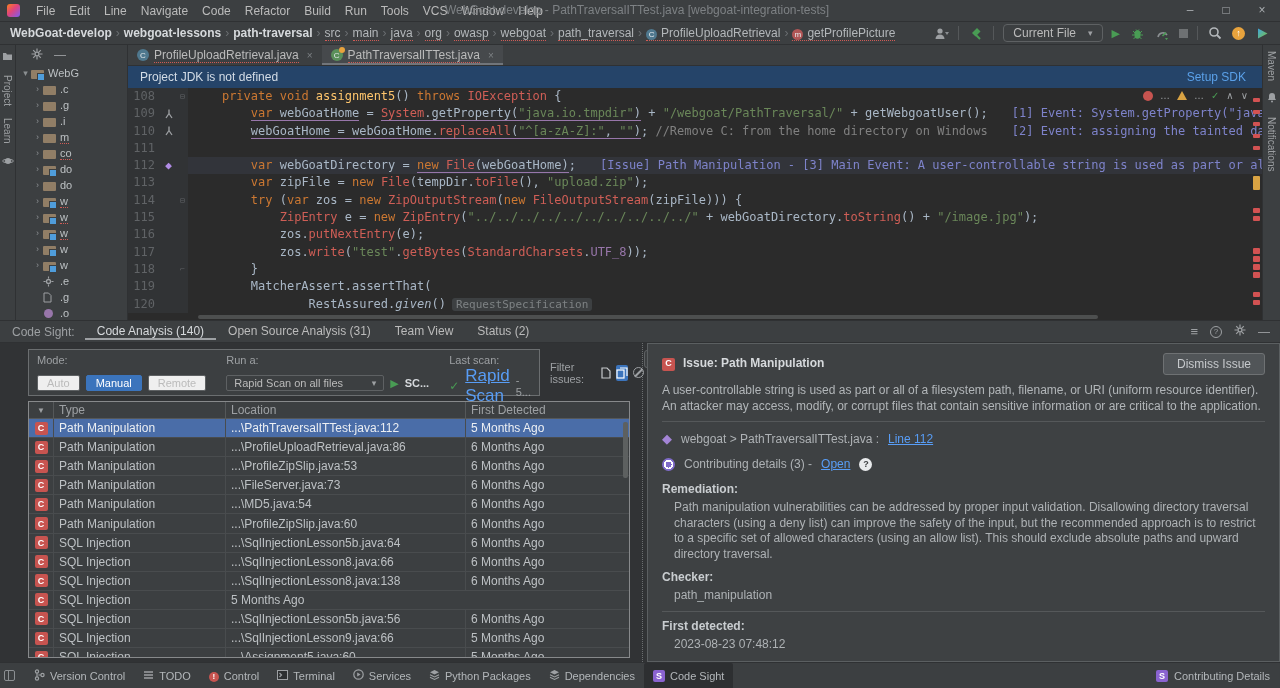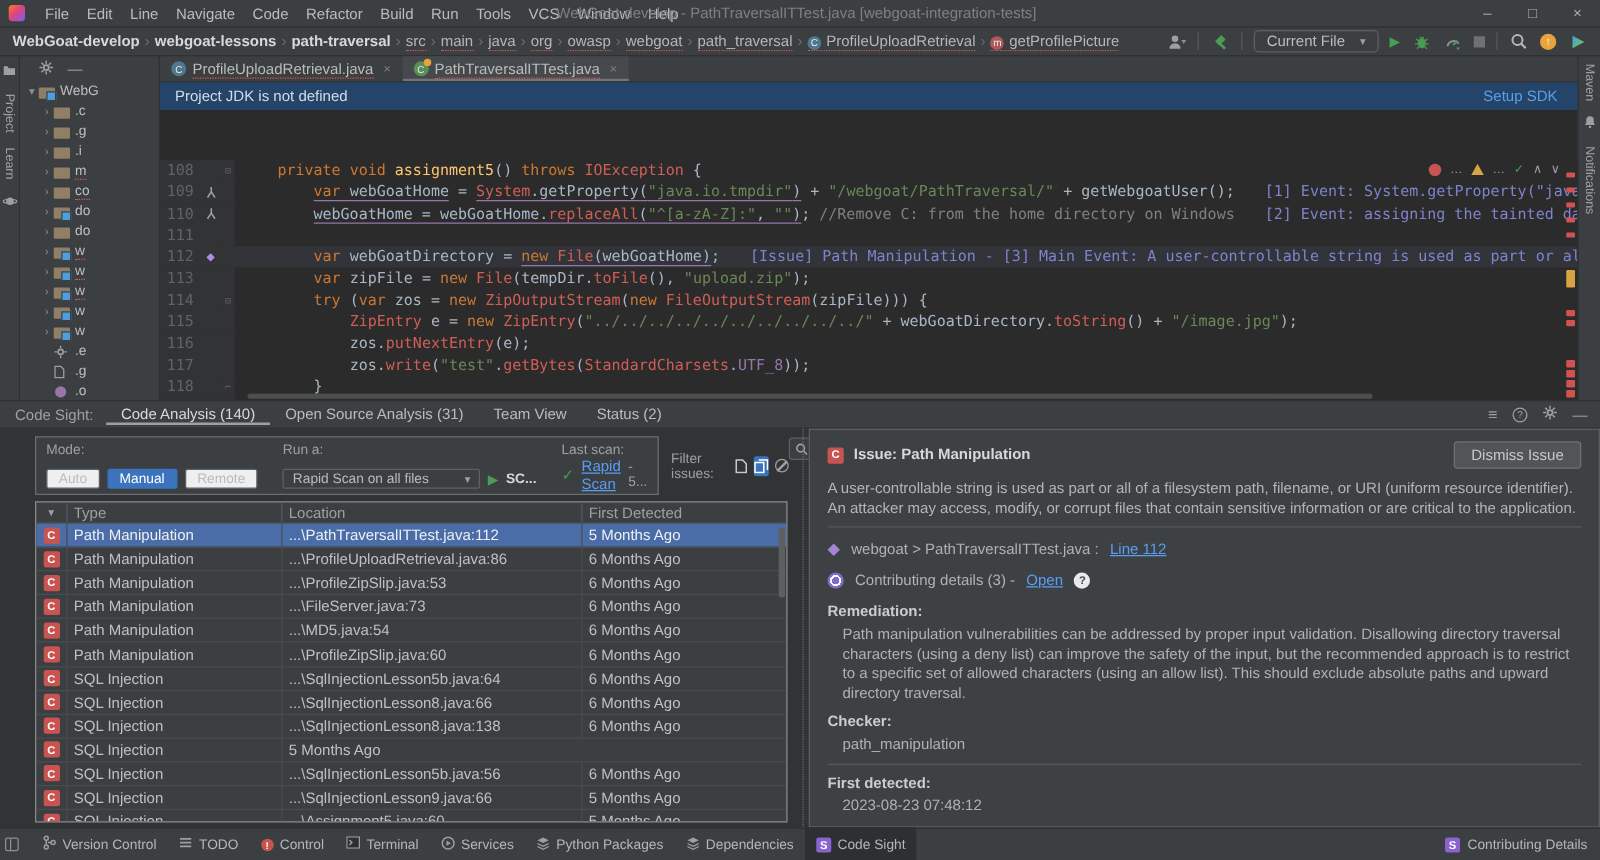--- a/index.html
+++ b/index.html
@@ -60,21 +60,21 @@
   .ic-class, .ic-test { width:12px; height:12px; border-radius:50%; position:relative; flex:0 0 12px; }
   .ic-class { background:#4f788e; }
   .ic-class::after { content:"C"; position:absolute; inset:0; display:flex; align-items:center; justify-content:center; font-size:8px; color:#e3e7ea; }
   .ic-test { background:#5a8f5a; }
   .ic-test::after { content:"C"; position:absolute; inset:0; display:flex; align-items:center; justify-content:center; font-size:8px; color:#e3e7ea; }
   .ic-test::before { content:""; position:absolute; right:-2px; top:-2px; width:6px; height:6px; border-radius:50%; background:#e8a33d; }
 
   .banner { height:22px; flex:0 0 22px; background:#254469; display:flex; align-items:center; padding:0 12px; color:#d3dce6; }
   .banner a { margin-left:auto; color:#5aa0e8; text-decoration:none; margin-right:4px; }
 
-  .code-wrap { flex:1 1 auto; position:relative; overflow:hidden; background:#2b2b2b;margin-top:40px; }
+  .code-wrap { flex:1 1 auto; position:relative; overflow:hidden; background:#2b2b2b; }
   .code-line { display:flex; height:17.3px; line-height:17.3px; font-family:"DejaVu Sans Mono",monospace; font-size:12px; white-space:pre; }
   .code-line.hl .c-text { background:#32343a; }
   .g-num { width:32px; flex:0 0 32px; text-align:right; color:#606366; background:#313335; padding-right:5px; }
   .g-ico { width:17px; flex:0 0 17px; background:#313335; display:flex; align-items:center; justify-content:center; }
   .g-fold { width:11px; flex:0 0 11px; background:#313335; color:#606366; font-size:8px; text-align:center; line-height:17px; }
   .c-text { padding-left:5px; flex:1 1 auto; overflow:hidden; }
   .diamond { color:#b18ce6; font-size:11px; }
   .tok-k{color:#cc7832} .tok-f{color:#ffc66d} .tok-e{color:#cf5e56} .tok-s{color:#6a8759}
   .tok-c{color:#808080} .tok-t{color:#a9b7c6} .tok-p{color:#9876aa}
   .tok-u{border-bottom:1px solid #9876aa} .tok-i{font-style:italic}
@@ -501,21 +501,21 @@
                     <span class="arrow">▾</span>
                   </span>
                 <span class="play-g">▶</span>
                 <span class="scan-lbl">SC...</span>
               </div>
             </div>
             <div class="tb-group">
               <span class="tb-label">Last scan:</span>
               <div class="tb-row">
                 <span class="check-g">✓</span>
-                <a href="#" class="link" style="font-size:12px">Rapid Scan</a>
+                <a href="#" class="link" style="font-size:17px">Rapid Scan</a>
                 <span class="grey-sfx">- 5...</span>
               </div>
             </div>
           </div>
           <div class="filter-area">
             <div class="tb-row" style="gap:4px">
               <span class="tb-label">Filter issues:</span>
               <span class="fic">
                   <svg width="10" height="12">
                     <path d="M1 1 h5 l3 3 v7 H1 z" fill="none" stroke="#c6c9cc" stroke-width="1.2"></path>

